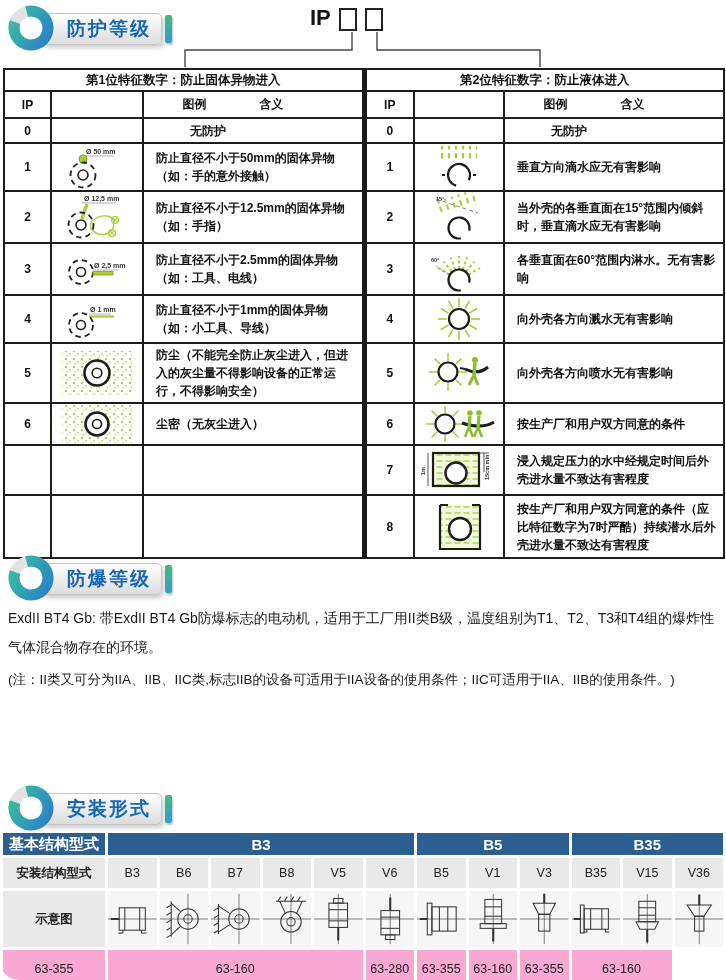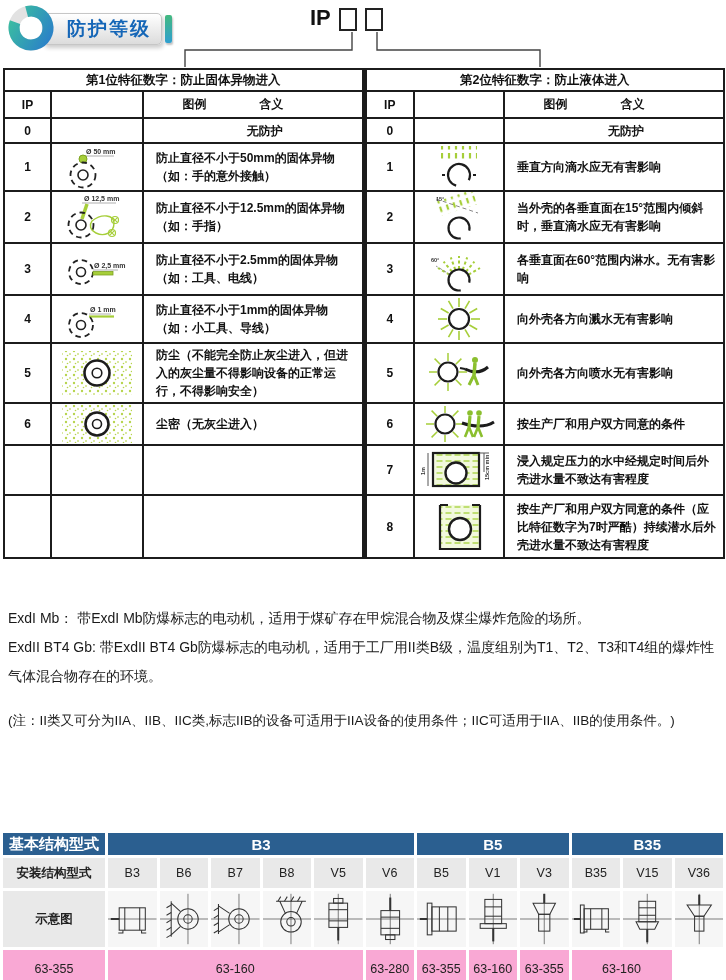--- a/index.html
+++ b/index.html
@@ -1,17 +1,17 @@
 <!DOCTYPE html>
 <html><head>
 <meta charset="utf-8">
 <style>
   html,body{margin:0;padding:0;background:#fff;}
   body{width:726px;height:980px;position:relative;font-family:"Liberation Sans","DejaVu Sans",sans-serif;color:#111;}
-  .page{position:absolute;inset:0;overflow:hidden;}
+  .page{position:absolute;inset:0;overflow:hidden;border-radius:19px;}
 
   
   .badge{position:absolute;display:flex;align-items:center;height:54px;}
   .badge .ring{position:relative;z-index:2;flex:0 0 auto;}
   .badge .lbl{position:relative;z-index:1;display:flex;align-items:center;height:30px;
     background:linear-gradient(#ffffff,#dcdcdc);border:1px solid #c6c6c6;border-radius:5px;
     box-shadow:2px 3px 4px rgba(0,0,0,.20);font-size:19px;font-weight:bold;color:#1566b7;
     padding:0 10px 0 24px;margin-left:-16px;letter-spacing:2px;white-space:nowrap;}
   .badge .bar{width:7px;height:28px;border-radius:2px;margin-left:3px;z-index:2;
     background:linear-gradient(180deg,#43b97f,#2f9fd0);box-shadow:1px 2px 2px rgba(0,0,0,.25);}
@@ -24,27 +24,27 @@
 
   
   table.ip-table{position:absolute;top:68px;left:3px;width:720px;border-collapse:collapse;table-layout:fixed;}
   table.ip-table td{border:2px solid #1c1c1c;font-size:12px;font-weight:bold;color:#111;
     text-align:center;vertical-align:middle;padding:0;overflow:hidden;}
   table.ip-table td.divd{border-left-width:5px;}
   table.ip-table td.htitle{font-size:12.5px;}
   table.ip-table td.legcell{padding-right:52px;padding-left:12px;}
   table.ip-table td.legcell .legwrap{display:flex;justify-content:space-around;}
   table.ip-table td.meaning{text-align:left;padding:2px 6px 2px 12px;line-height:1.5;}
-  table.ip-table td.nop{text-align:center;padding-left:30px;}
+  table.ip-table td.nop{padding-left:46px;}
   table.ip-table td.icon-cell svg{display:block;margin:0 auto;}
 
   
   .exp-text{position:absolute;top:604px;left:8px;width:712px;}
   .exp-text p{margin:0;font-size:14px;line-height:29px;color:#1a1a1a;}
-  .exp-text p.note{font-size:13.5px;margin-top:15px;}
+  .exp-text p.note{font-size:13.5px;margin-top:3px;}
 
   
   .install{position:absolute;top:833px;left:3px;width:720px;display:grid;
     grid-template-columns:102px repeat(12,1fr);gap:3px;background:#fff;}
   .install .cell{display:flex;align-items:center;justify-content:center;}
   .install .blue{background:#2b5f90;color:#fff;font-weight:bold;font-size:15px;height:22px;}
   .install .gray{background:#e9e9e9;color:#222;font-size:12.5px;height:30px;}
   .install .diag{background:#f6f6f6;height:56px;padding:0;}
   .install .diag svg{width:100%;height:56px;display:block;}
   .install .hval{background:#f9a8d4;color:#222;font-size:12.5px;height:38px;}
@@ -384,27 +384,58 @@
           <path d="M22 7 V51 H62 V7" fill="url(#hzB)" stroke="#1c1c1c" stroke-width="2.2"></path>
           <path d="M22 7 h8 M62 7 h-8" stroke="#1c1c1c" stroke-width="2.2" fill="none"></path>
           <circle cx="42" cy="31" r="11" fill="#fff" stroke="#1c1c1c" stroke-width="2.4"></circle>
         </svg>
           </td>
       <td class="meaning">按生产厂和用户双方同意的条件（应比特征数字为7时严酷）持续潜水后外壳进水量不致达有害程度</td>
     </tr>
   </tbody>
     </table>
 
+  <div class="badge" style="top:552px;left:4px;">
+    <span class="ring">
+      <svg width="54" height="54" viewBox="0 0 54 54">
+        <defs>
+            <linearGradient id="rg2" x1="1" y1="0" x2="0" y2="1">
+          <stop offset="0" stop-color="#3bbfa0"></stop>
+              <stop offset="1" stop-color="#2a7fc9"></stop>
+            </linearGradient>
+          </defs>
+        <circle cx="27" cy="28" r="17" fill="none" stroke="#e2e2e2" stroke-width="11"></circle>
+        <circle cx="27" cy="28" r="17" fill="none" stroke="url(#rg2)" stroke-width="11" stroke-dasharray="90 17" transform="rotate(-105 27 28)"></circle>
+      </svg>
+    </span>
+    <span class="lbl">防爆等级</span>
+    <span class="bar"></span>
+  </div>
 
   <div class="exp-text">
-    <p>ExdI Mb： 带ExdI Mb防爆标志的电动机，适用于煤矿存在甲烷混合物及煤尘爆炸危险的场所。</p>
     <p>ExdII BT4 Gb: 带ExdII BT4 Gb防爆标志的电动机，适用于工厂用II类B级，温度组别为T1、T2、T3和T4组的爆炸性气体混合物存在的环境。</p>
     <p class="note">(注：II类又可分为IIA、IIB、IIC类,标志IIB的设备可适用于IIA设备的使用条件；IIC可适用于IIA、IIB的使用条件。)</p>
   </div>
 
+  <div class="badge" style="top:782px;left:4px;">
+    <span class="ring">
+      <svg width="54" height="54" viewBox="0 0 54 54">
+        <defs>
+            <linearGradient id="rg3" x1="1" y1="0" x2="0" y2="1">
+          <stop offset="0" stop-color="#3bbfa0"></stop>
+              <stop offset="1" stop-color="#2a7fc9"></stop>
+            </linearGradient>
+          </defs>
+        <circle cx="27" cy="28" r="17" fill="none" stroke="#e2e2e2" stroke-width="11"></circle>
+        <circle cx="27" cy="28" r="17" fill="none" stroke="url(#rg3)" stroke-width="11" stroke-dasharray="90 17" transform="rotate(-105 27 28)"></circle>
+      </svg>
+    </span>
+    <span class="lbl">安装形式</span>
+    <span class="bar"></span>
+  </div>
 
   <div class="install">
 
     <div class="cell blue">基本结构型式</div>
     <div class="cell blue" style="grid-column:span 6">B3</div>
     <div class="cell blue" style="grid-column:span 3">B5</div>
     <div class="cell blue" style="grid-column:span 3">B35</div>
 
     <div class="cell rlabel h30">安装结构型式</div>
     <div class="cell gray">B3</div>

